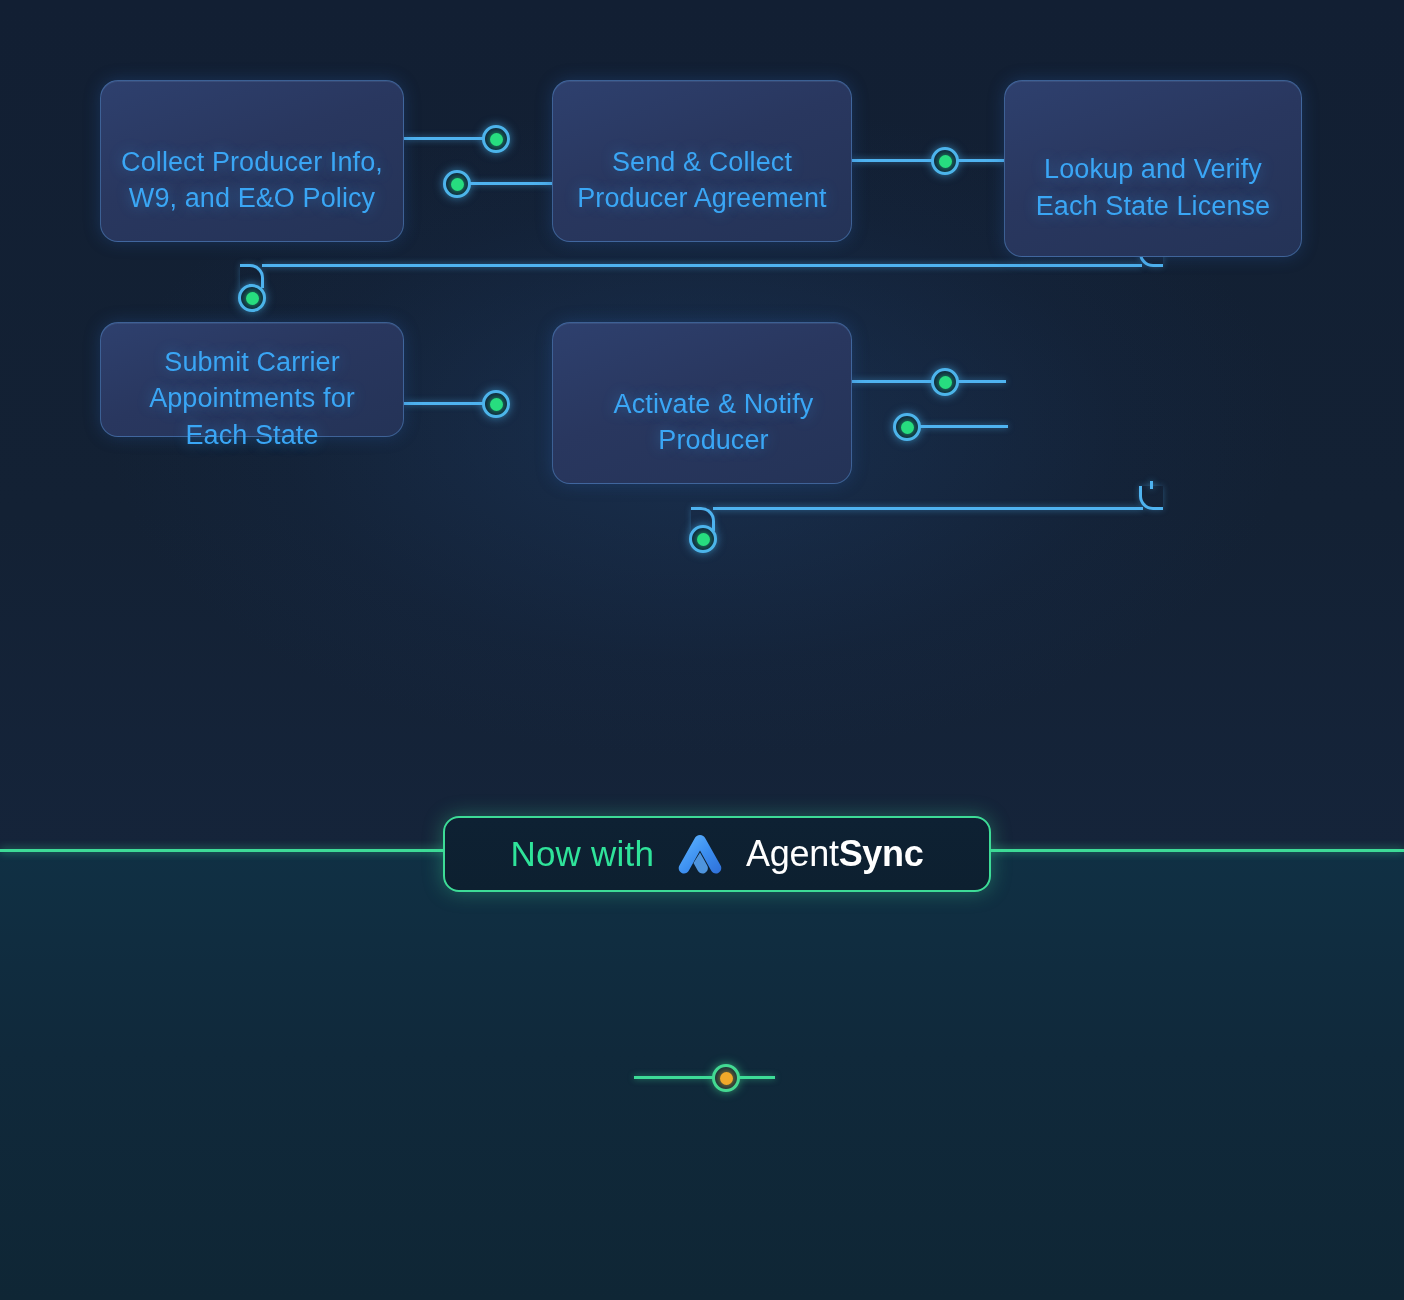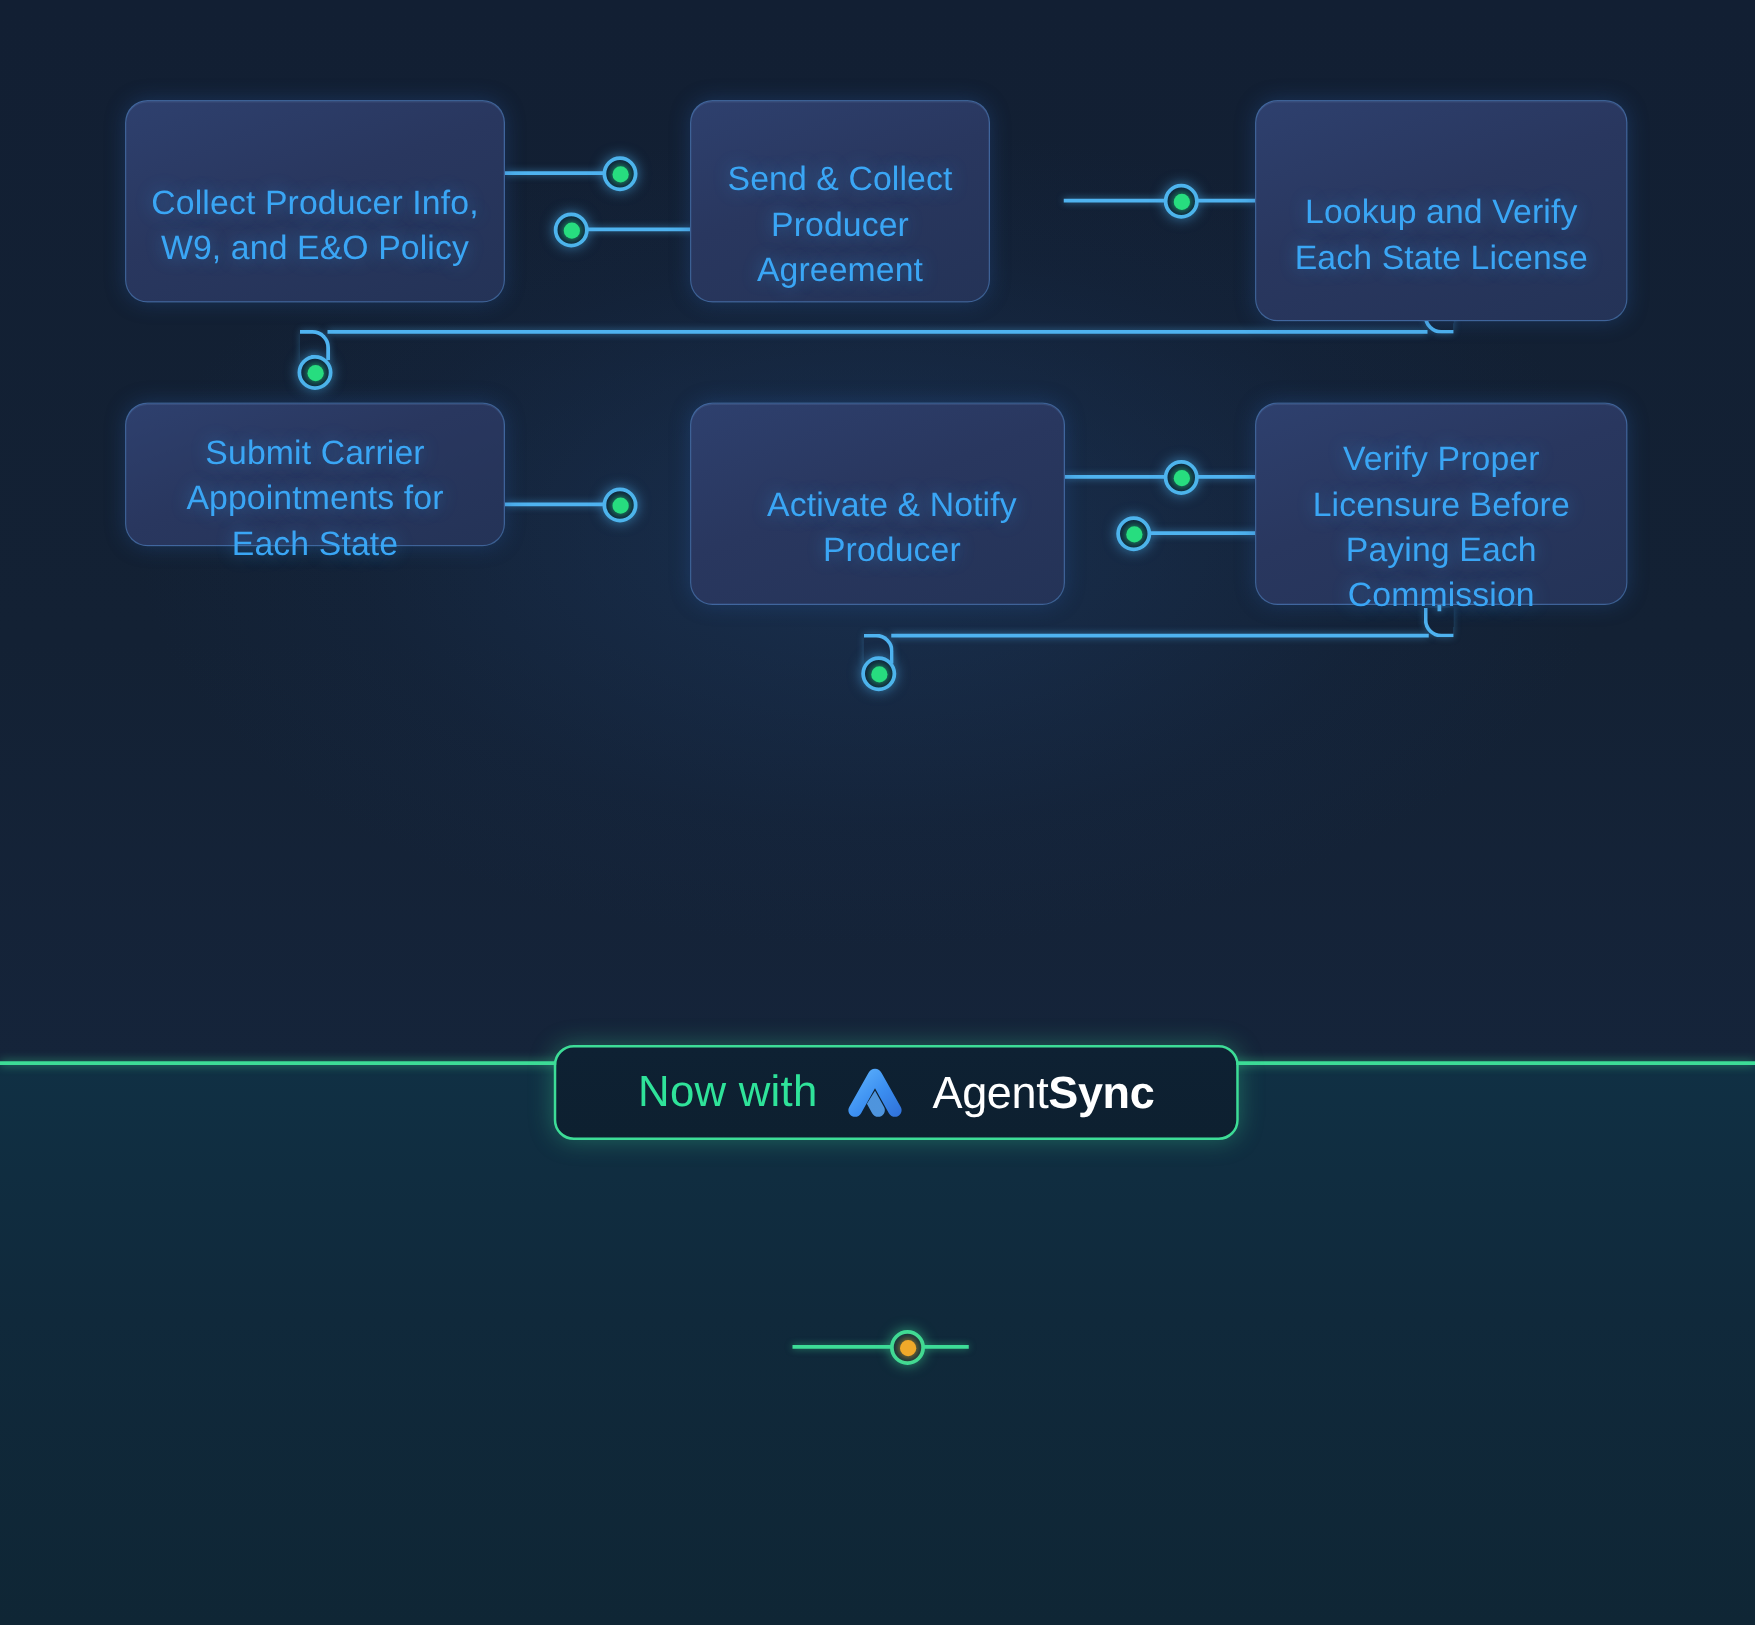--- a/index.html
+++ b/index.html
@@ -150,21 +150,20 @@
     width: 548px; height: 76px;
     box-sizing: border-box;
     border-radius: 16px;
     border: 2px solid #3ddc97;
     background: linear-gradient(180deg, #0e2133 0%, #0d2030 100%);
     box-shadow: 0 0 20px rgba(61,220,151,0.35);
     display: flex;
     align-items: center;
     justify-content: center;
     gap: 22px;
-    margin-top: 20px;
   }
   .badge-now {
     color: #2fe39a;
     font-size: 35px;
     font-weight: 500;
     letter-spacing: 0.2px;
   }
   .badge-logo {
     display: block;
     width: 48px;
@@ -218,39 +217,36 @@
   <div class="elbow" style="left:1139px; top:486px; width:24px; height:24px; border-bottom-width:3px; border-left-width:3px; border-bottom-left-radius:14px;"></div>
   <div class="line-h" style="left:713px; top:507px; width:430px;"></div>
   <div class="elbow" style="left:691px; top:507px; width:24px; height:24px; border-top-width:3px; border-right-width:3px; border-top-right-radius:14px;"></div>
   <div class="line-v" style="left:700px; top:527px; height:8px;"></div>
   <div class="dot" style="left:689px; top:525px;"></div>
 
   <div class="card card-blue" style="left:100px; top:80px; width:304px; height:162px;">
     <span class="card-text">Collect Producer Info, W9, and E&amp;O Policy</span>
   </div>
 
-  <div class="card card-blue" style="left:552px; top:80px; width:240px; height:162px;">
+  <div class="card card-blue" style="left:552px; top:80px; width:300px; height:162px;">
     <span class="card-text">Send &amp; Collect Producer Agreement</span>
   </div>
 
   <div class="card card-blue" style="left:1004px; top:80px; width:298px; height:177px;">
     <span class="card-text">Lookup and Verify Each State License</span>
   </div>
 
   <div class="card card-blue" style="left:100px; top:322px; width:304px; height:115px;">
     <span class="card-text">Submit Carrier Appointments for Each State</span>
   </div>
 
   <div class="card card-blue" style="left:552px; top:322px; width:300px; height:162px;padding-left:41px;">
     <span class="card-text">Activate &amp; Notify Producer</span>
   </div>
 
-  <div class="card card-blue" style="left:1004px; top:322px; width:298px; height:162px;">
-    <span class="card-text">Verify Proper Licensure Before Paying Each Commission</span>
-  </div>
 
 
   <div class="badge">
     <span class="badge-now">Now with</span>
     <svg class="badge-logo" viewBox="0 0 48 44">
       <defs>
         <linearGradient id="asg" x1="0" y1="0" x2="1" y2="1">
           <stop offset="0%" stop-color="#63b8ff"></stop>
           <stop offset="55%" stop-color="#3b8ef0"></stop>
           <stop offset="100%" stop-color="#2f6fd8"></stop>

